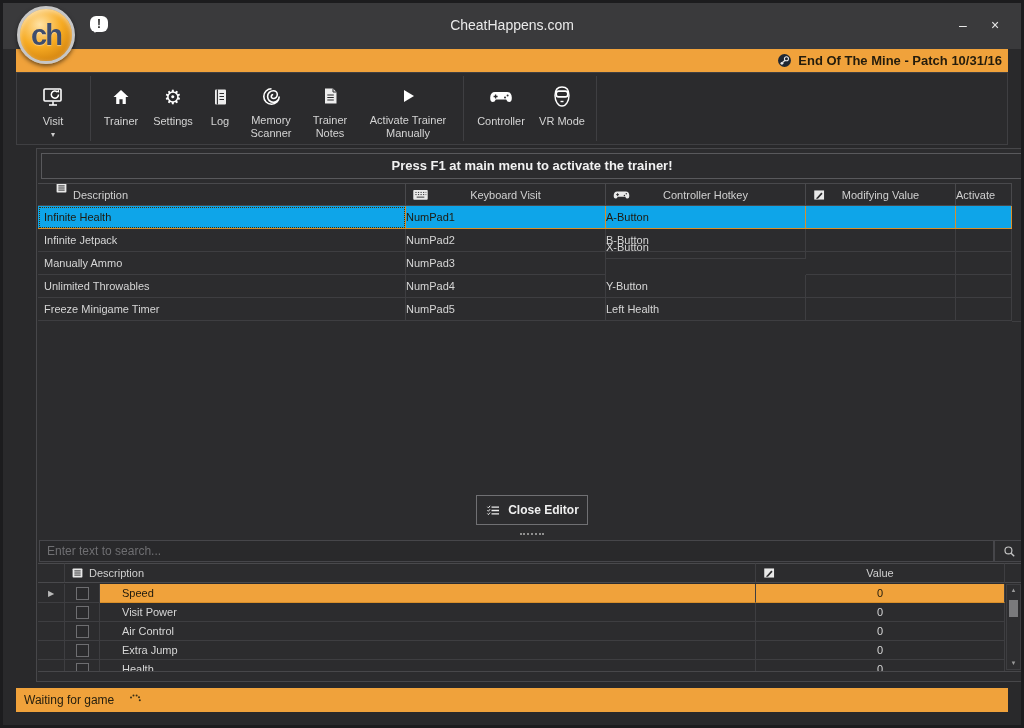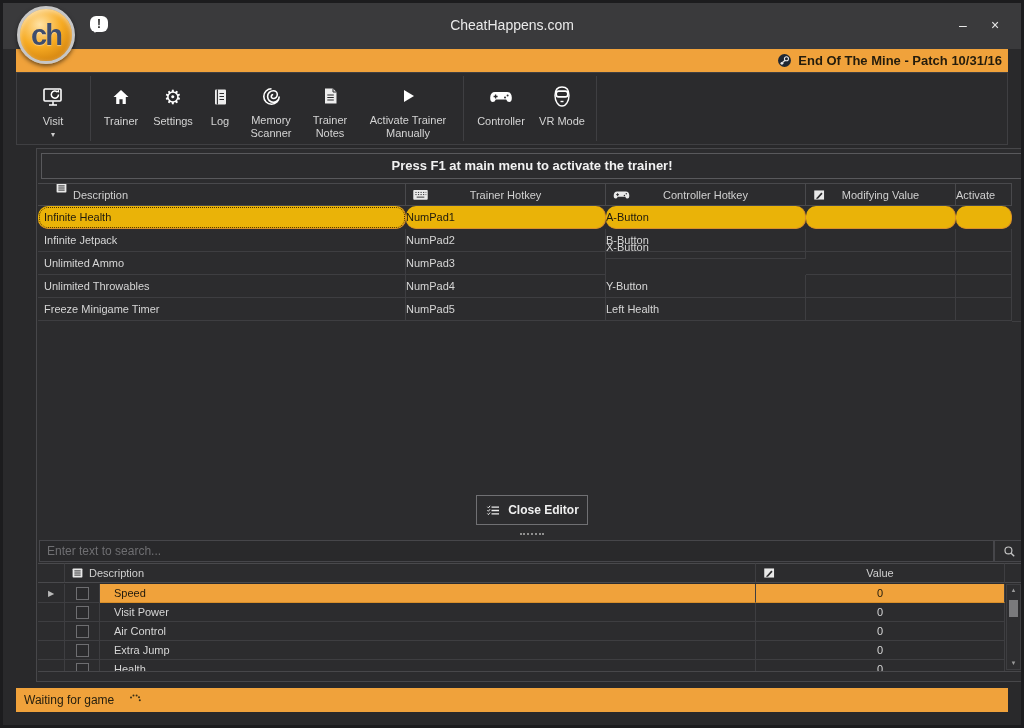--- a/index.html
+++ b/index.html
@@ -49,21 +49,21 @@
   .hicon { position:absolute; left:6px; top:50%; transform:translateY(-50%); display:flex; }
   .hlabel { width:100%; text-align:center; }
   .dlabel { padding-left:6px; }
   .hdr-desc-label { padding-left:4px; }
   .c1 { left:1px;  width:368px; }
   .c2 { left:369px; width:200px; }
   .c3 { left:569px; width:200px; }
   .c4 { left:769px; width:150px; }
   .c5 { left:919px; width:56px; }
   .gutter-t { position:absolute; left:975px; top:34px; width:14px; height:139px; border-bottom:1px solid #3e3e41; }
-  .row.sel .cell { background:#eab308; color:#1f1a0e; border-right-color:#d98f2a; border-bottom-color:#d98f2a;border-radius:10px; }
+  .row.sel .cell { background:#0ea5e9; color:#1f1a0e; border-right-color:#d98f2a; border-bottom-color:#d98f2a; }
   .row.sel .cell.c1 { outline:1px dotted #4a3200; outline-offset:-2px; }
 
   
   .close-editor { position:absolute; left:50%; transform:translateX(-50%); top:346px; width:112px; height:30px;
                   background:#2c2c2e; border:1px solid #707073; color:#f0f0f0; font-weight:bold; font-size:12px;
                   display:flex; align-items:center; justify-content:center; gap:7px; cursor:default; }
   .splitter { position:absolute; left:50%; transform:translateX(-50%); top:384px; width:24px; height:4px;
               border-top:2px dotted #8f8f8f; }
 
   
@@ -80,21 +80,21 @@
   .b1 { left:1px;  width:27px; }
   .b2 { left:28px; width:691px; }
   .bv { left:719px; width:249px; }
   .b4 { left:968px; width:18px; border-right:none; }
   .brows { position:absolute; left:0; top:435px; width:990px; height:87px; overflow:hidden; }
   .brow { position:relative; height:19px; }
   .bc { position:absolute; top:0; height:19px; border-right:1px solid #3e3e41; border-bottom:1px solid #3e3e41;
         color:#d6d6d6; font-size:11px; display:flex; align-items:center; }
   .bc.ind { left:1px; width:27px; justify-content:center; color:#b9b9b9; font-size:8px; }
   .bc.chk { left:28px; width:35px; justify-content:center; }
-  .bc.dsc { left:63px; width:656px; padding-left:14px; }
+  .bc.dsc { left:63px; width:656px; padding-left:22px; }
   .bc.val { left:719px; width:249px; justify-content:center; }
   .brow.sel .bc.dsc, .brow.sel .bc.val { background:#f0a23b; color:#1f1a0e; border-bottom-color:#d98f2a; }
   .checkbox { width:13px; height:13px; border:1px solid #6e6e71; background:#2a2a2c; }
 
   
   .vscroll { position:absolute; left:969px; top:435px; width:15px; height:86px; background:#2e2e30; border:1px solid #3e3e41; }
   .sbtn { position:absolute; left:0; width:13px; height:11px; color:#9a9a9a; font-size:6px; text-align:center; line-height:11px; }
   .sbtn.up { top:0; }
   .sbtn.down { bottom:0; }
   .sthumb { position:absolute; left:2px; top:15px; width:9px; height:17px; background:#7a7a7c; }
@@ -227,21 +227,21 @@
         </span>
         <span class="hdr-desc-label">Description</span>
       </div>
       <div class="cell c2" style="top:34px">
         <span class="hicon">
           <svg width="17" height="13" viewBox="0 0 20 15">
               <rect x="1.5" y="1.5" width="17" height="11.5" rx="1" fill="#e9e9e9"></rect>
               <path d="M4 4.5h1.4M7 4.5h1.4M10 4.5h1.4M13 4.5h1.4M16 4.5h.8M4 7h1.4M7 7h1.4M10 7h1.4M13 7h1.4M16 7h.8M5.5 10h9" stroke="#2b2b2d" stroke-width="1.1"></path>
             </svg>
         </span>
-        <span class="hlabel">Trainer Hotkey</span>
+        <span class="hlabel">Keyboard Visit</span>
       </div>
       <div class="cell c3" style="top:34px">
         <span class="hicon">
           <svg width="19" height="13" viewBox="0 0 26 18">
               <path d="M7 4 h12 q4.5 0 4.8 5.5 q.2 4.5 -2.6 4.5 q-2 0 -3 -2.6 h-10.4 q-1 2.6 -3 2.6 q-2.8 0 -2.6 -4.5 Q2.5 4 7 4 z" fill="#e9e9e9"></path>
               <path d="M7.6 6.5 v4 M5.6 8.5 h4" stroke="#2b2b2d" stroke-width="1.3"></path>
               <circle cx="17" cy="9.6" r="1" fill="#2b2b2d"></circle>
               <circle cx="19.6" cy="7.4" r="1" fill="#2b2b2d"></circle>
             </svg>
         </span>
@@ -269,21 +269,21 @@
       <div class="cell c5 center" style="top:57px"></div>
     </div>
     <div class="row">
       <div class="cell c1 dlabel" style="top:80px">Infinite Jetpack</div>
       <div class="cell c2 center" style="top:80px">NumPad2</div>
       <div class="cell c3 center" style="top:80px">B-Button</div>
       <div class="cell c4 center" style="top:80px"></div>
       <div class="cell c5 center" style="top:80px"></div>
     </div>
     <div class="row">
-      <div class="cell c1 dlabel" style="top:103px">Unlimited Ammo</div>
+      <div class="cell c1 dlabel" style="top:103px">Manually Ammo</div>
       <div class="cell c2 center" style="top:103px">NumPad3</div>
       <div class="cell c3 center" style="top:87px">X-Button</div>
       <div class="cell c4 center" style="top:103px"></div>
       <div class="cell c5 center" style="top:103px"></div>
     </div>
     <div class="row">
       <div class="cell c1 dlabel" style="top:126px">Unlimited Throwables</div>
       <div class="cell c2 center" style="top:126px">NumPad4</div>
       <div class="cell c3 center" style="top:126px">Y-Button</div>
       <div class="cell c4 center" style="top:126px"></div>

